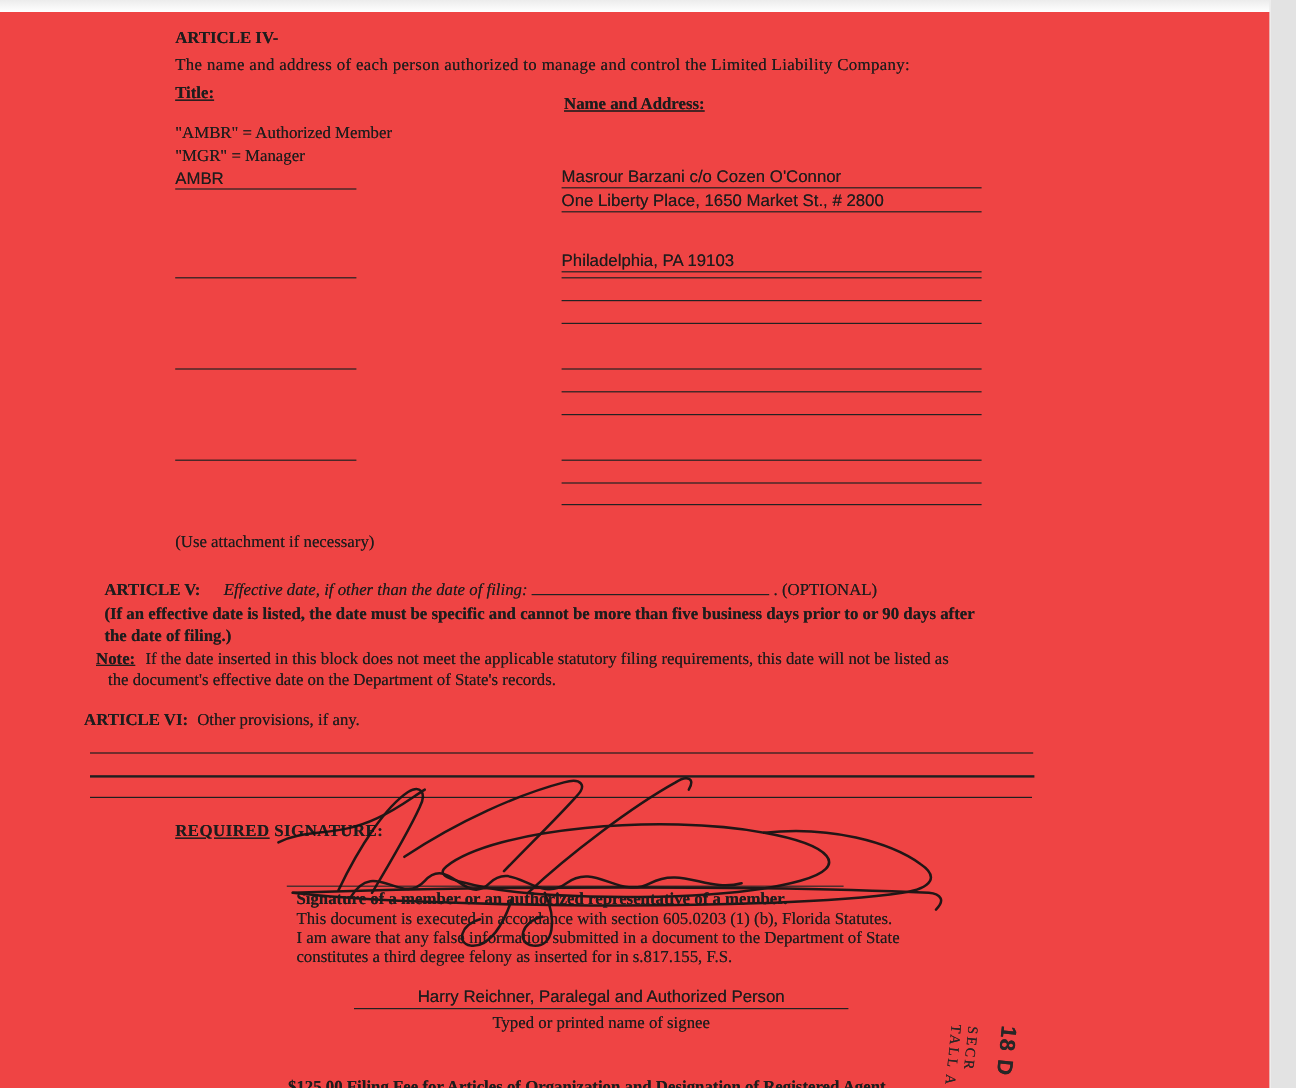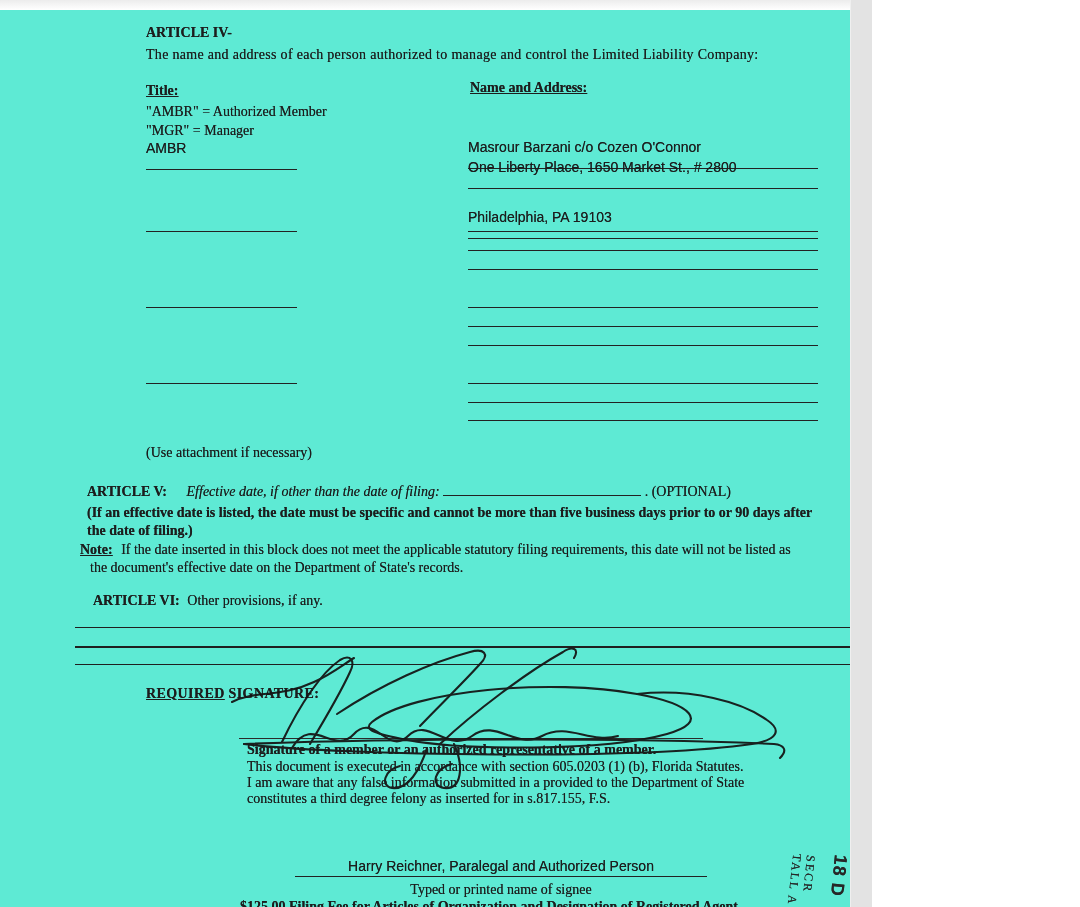--- a/index.html
+++ b/index.html
@@ -1,62 +1,62 @@
 <!DOCTYPE html>
 <html><head>
 <meta charset="utf-8">
 <style>
   html,body{margin:0;padding:0;background:#ffffff;}
   #page{
     position:relative;
-    width:872px;height:907px;
-    background:#5eead4;
+    width:1080px;height:907px;
+    background:#ef4444;
     overflow:hidden;
     font-family:"Liberation Serif", serif;
     color:#1d1d1d;
   }
   .scanfx{ text-shadow:0 0 0.45px rgba(20,20,20,0.75); }
   .abs{ position:absolute; white-space:nowrap; }
   .serif{ font-family:"Liberation Serif", serif; font-size:14px; line-height:18px; }
   .sans{ font-family:"Liberation Sans", sans-serif; font-size:14px; }
   .b{ font-weight:bold; }
   .u{ text-decoration:underline; }
   .edge-right{
     position:absolute; top:0; right:0; width:21px; height:907px;
     background:#e3e3e3; border-left:1px solid #efefef;
   }
   .edge-top{
     position:absolute; top:0; left:0; width:1080px; height:10px;
     background:linear-gradient(#ececec,#ffffff);
   }
   .rule{ position:absolute; border-top:1.5px solid #1f1f1f; height:0; }
   .blank-line{ position:absolute; border-bottom:1.4px solid #222; height:0; }
-  .fieldtext{ border-bottom:1.4px solid #222; padding-bottom:13px; }
+  .fieldtext{ border-bottom:1.4px solid #222; padding-bottom:1px; }
   .inline-blank{
     display:inline-block; width:198px; height:12px;
     border-bottom:1.3px solid #222; vertical-align:baseline;
   }
-  .center{ text-align:center;margin-top:36px; }
+  .center{ text-align:center; }
   .stamp{
     font-family:"Liberation Serif", serif;
     color:#272727;
     transform-origin:top left;
   }
   svg.sig{ position:absolute; left:222px; top:638px; pointer-events:none; }
 </style>
 </head>
 <body>
 
 <div id="page">
   <div class="edge-top"></div>
 
   <div class="abs serif b scanfx" style="left:146px;top:24px;">ARTICLE IV-</div>
   <div class="abs serif scanfx" style="left:146px;top:46px;letter-spacing:0.3px;">The name and address of each person authorized to manage and control the Limited Liability Company:</div>
 
-  <div class="abs serif b u scanfx" style="left:146px;top:82px;">Title:</div>
+  <div class="abs serif b u scanfx" style="left:146px;top:70px;">Title:</div>
   <div class="abs serif b u scanfx" style="left:470px;top:79px;">Name and Address:</div>
 
   <div class="abs serif scanfx" style="left:146px;top:103px;">"AMBR" = Authorized Member</div>
   <div class="abs serif scanfx" style="left:146px;top:122px;">"MGR" = Manager</div>
 
   <div class="abs sans fieldtext scanfx" style="left:146px;top:140px;width:151px;">AMBR</div>
 
   <div class="abs sans fieldtext scanfx" style="left:468px;top:139px;width:350px;">Masrour Barzani c/o Cozen O'Connor</div>
   <div class="abs sans fieldtext scanfx" style="left:468px;top:159px;width:350px;">One Liberty Place, 1650 Market St., # 2800</div>
   <div class="abs sans fieldtext scanfx" style="left:468px;top:179px;width:350px;margin-top:30px;">Philadelphia, PA 19103</div>
@@ -84,21 +84,21 @@
     <span>. (OPTIONAL)</span>
   </div>
   <div class="abs serif b scanfx" style="left:87px;top:504px;">(If an effective date is listed, the date must be specific and cannot be more than five business days prior to or 90 days after</div>
   <div class="abs serif b scanfx" style="left:87px;top:522px;">the date of filing.)</div>
   <div class="abs serif scanfx" style="left:80px;top:541px;">
     <span class="b u">Note:</span>
     <span style="margin-left:5px;">If the date inserted in this block does not meet the applicable statutory filing requirements, this date will not be listed as</span>
   </div>
   <div class="abs serif scanfx" style="left:90px;top:559px;">the document's effective date on the Department of State's records.</div>
 
-  <div class="abs serif scanfx" style="left:93px;top:592px;">
+  <div class="abs serif scanfx" style="left:70px;top:592px;">
     <span class="b">ARTICLE VI:</span>
     <span style="margin-left:4px;">Other provisions, if any.</span>
   </div>
 
   <div class="rule" style="left:75px;top:627px;width:786px;"></div>
   <div class="rule" style="left:75px;top:646px;width:787px;border-top-width:2px;"></div>
   <div class="rule" style="left:75px;top:664px;width:785px;"></div>
 
   <div class="abs serif b scanfx" style="left:146px;top:685px;letter-spacing:0.4px;">
     <span class="u">REQUIRED</span><span> SIGNATURE:</span>
@@ -121,21 +121,21 @@
 
       <path d="M70,110 C90,76 112,118 132,96 C152,74 166,118 186,98 C206,78 226,116 250,98 C274,80 294,112 320,98 C346,84 368,106 396,98"></path>
 
       <path d="M205,110 C198,132 186,152 170,150 C158,148 162,132 178,128"></path>
       <path d="M232,106 C242,128 240,152 222,150 C208,148 212,130 230,126"></path>
     </g>
   </svg>
 
   <div class="abs serif b scanfx" style="left:247px;top:741px;">Signature of a member or an authorized representative of a member.</div>
   <div class="abs serif scanfx" style="left:247px;top:758px;">This document is executed in accordance with section 605.0203 (1) (b), Florida Statutes.</div>
-  <div class="abs serif scanfx" style="left:247px;top:774px;">I am aware that any false information submitted in a provided to the Department of State</div>
+  <div class="abs serif scanfx" style="left:247px;top:774px;">I am aware that any false information submitted in a document to the Department of State</div>
   <div class="abs serif scanfx" style="left:247px;top:790px;">constitutes a third degree felony as inserted for in s.817.155, F.S.</div>
 
   <div class="abs sans center scanfx" style="left:295px;top:822px;width:412px;border-bottom:1.8px solid #222;padding-bottom:2px;">Harry Reichner, Paralegal and Authorized Person</div>
   <div class="abs serif center scanfx" style="left:295px;top:845px;width:412px;">Typed or printed name of signee</div>
 
   <div class="abs serif b scanfx" style="left:240px;top:898px;">$125.00 Filing Fee for Articles of Organization and Designation of Registered Agent</div>
 
   <div class="abs stamp scanfx" style="left:818px;top:856px;font-size:12px;letter-spacing:2px;line-height:14px;transform:rotate(96deg);">
     <div>SECR</div>
     <div>TALL A</div>

